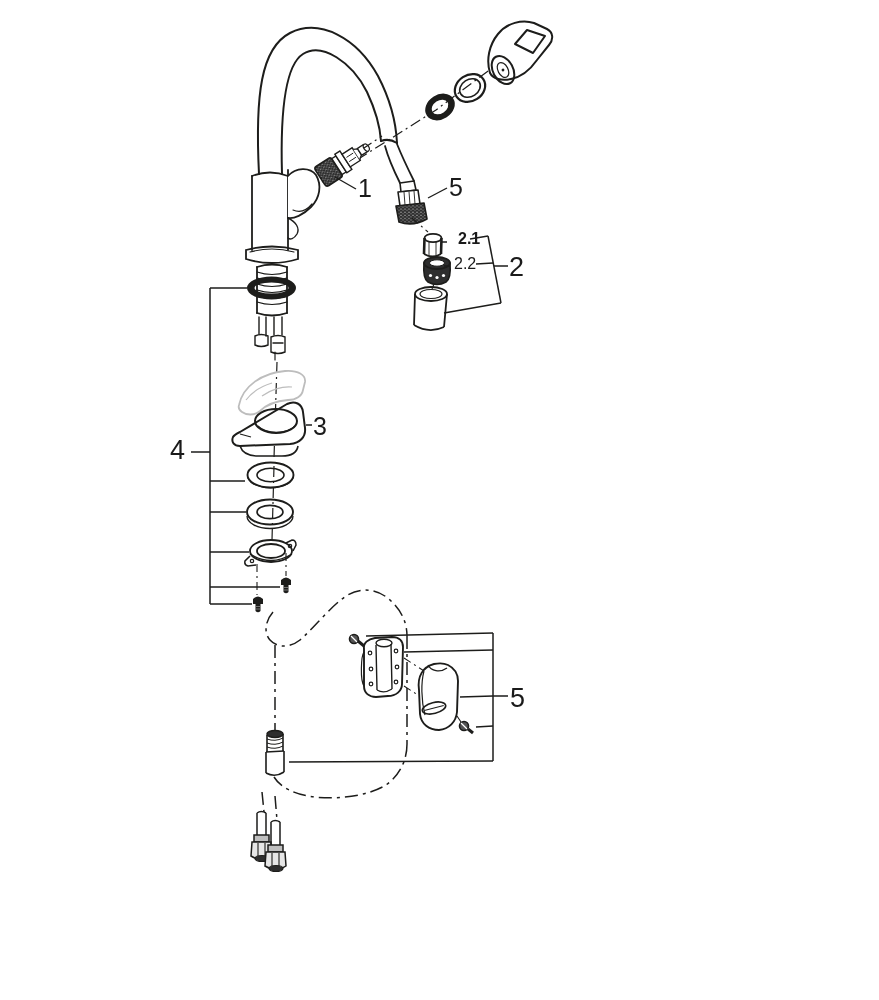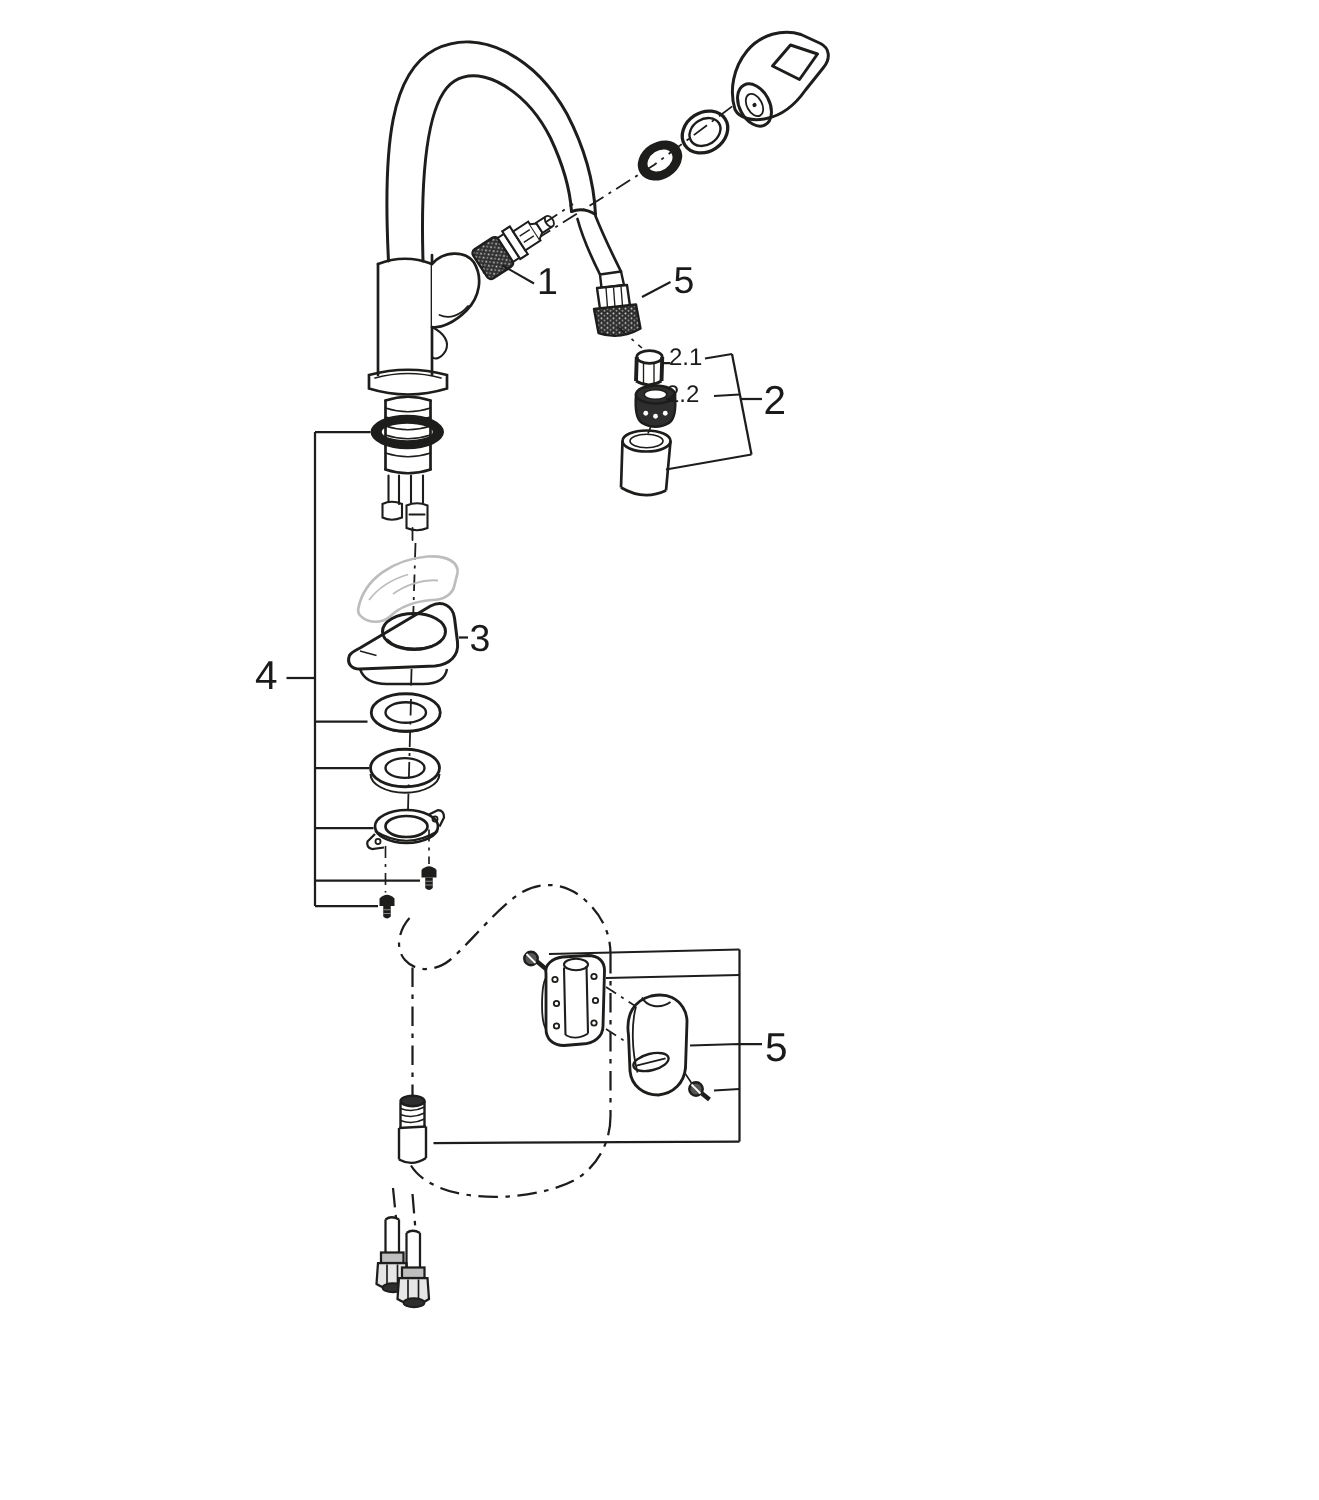--- a/index.html
+++ b/index.html
@@ -281,19 +281,19 @@
     <path d="M271,822 Q275,819 280,822 M271,822 V845 M280,822 V845"></path>
     <rect x="268" y="845" width="15" height="7" fill="#bfbfbf"></rect>
     <path d="M266,852 h19 l1,14 q-10,7 -21,0 Z" fill="#e6e6e6"></path>
     <path d="M272,853 V869 M279,853 V868" stroke-width="1.1"></path>
     <ellipse cx="276" cy="868.5" rx="7" ry="3" fill="#2e2e2e" stroke-width="1.2"></ellipse>
   </g>
 </svg>
 
 <span class="callout co-main" style="left:358px;top:176px;">1</span>
 <span class="callout co-main" style="left:449px;top:175px;">5</span>
-<span class="callout co-sub" style="left:446px;top:231px;">2.1</span>
-<span class="callout co-sub" style="left:444px;top:256px;">2.2</span>
+<span class="callout co-sub" style="left:458px;top:231px;font-weight:bold;">2.1</span>
+<span class="callout co-sub" style="left:454px;top:256px;">2.2</span>
 <span class="callout co-big" style="left:509px;top:254px;">2</span>
 <span class="callout co-main" style="left:313px;top:414px;">3</span>
 <span class="callout co-big" style="left:170px;top:437px;">4</span>
 <span class="callout co-big" style="left:510px;top:685px;">5</span>
 </div>
 
 </body></html>

